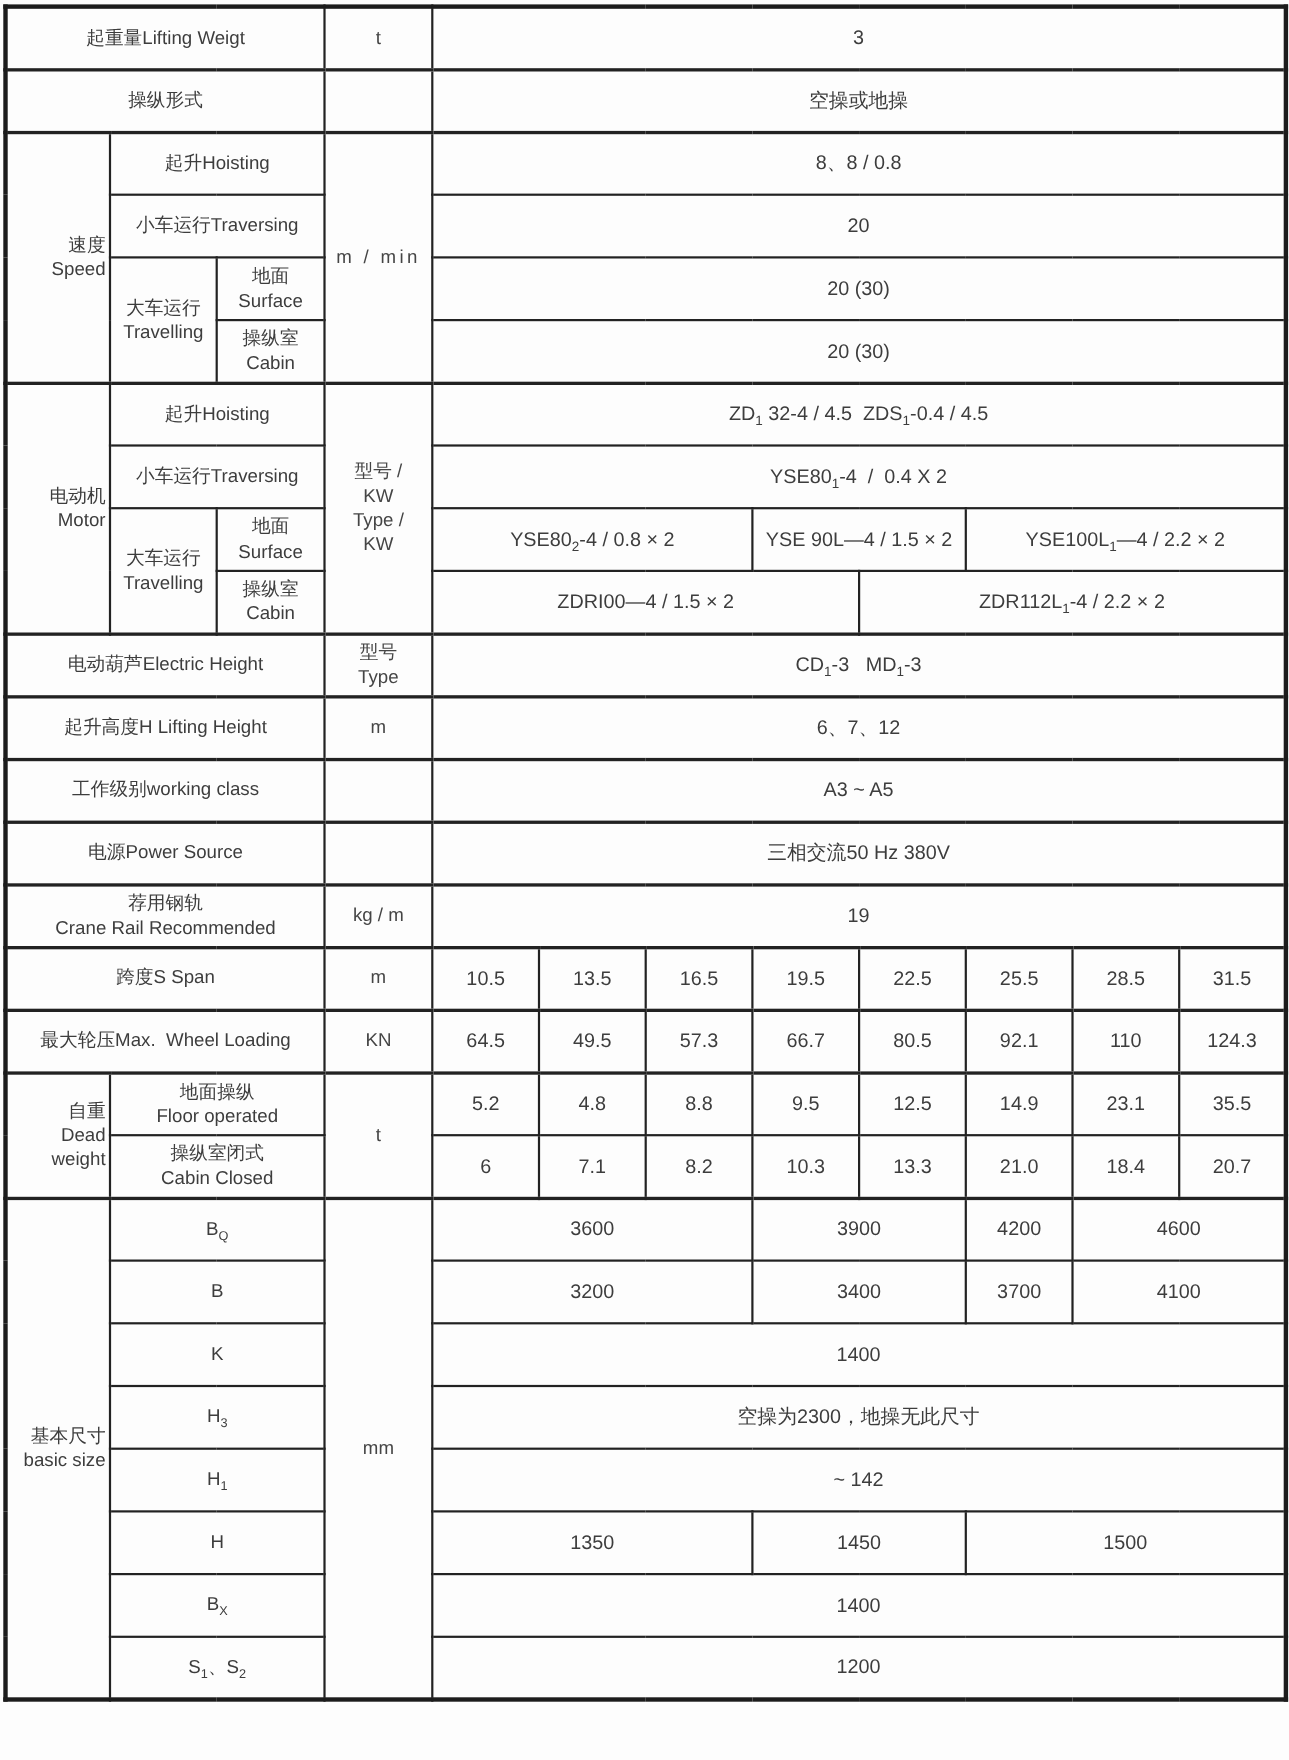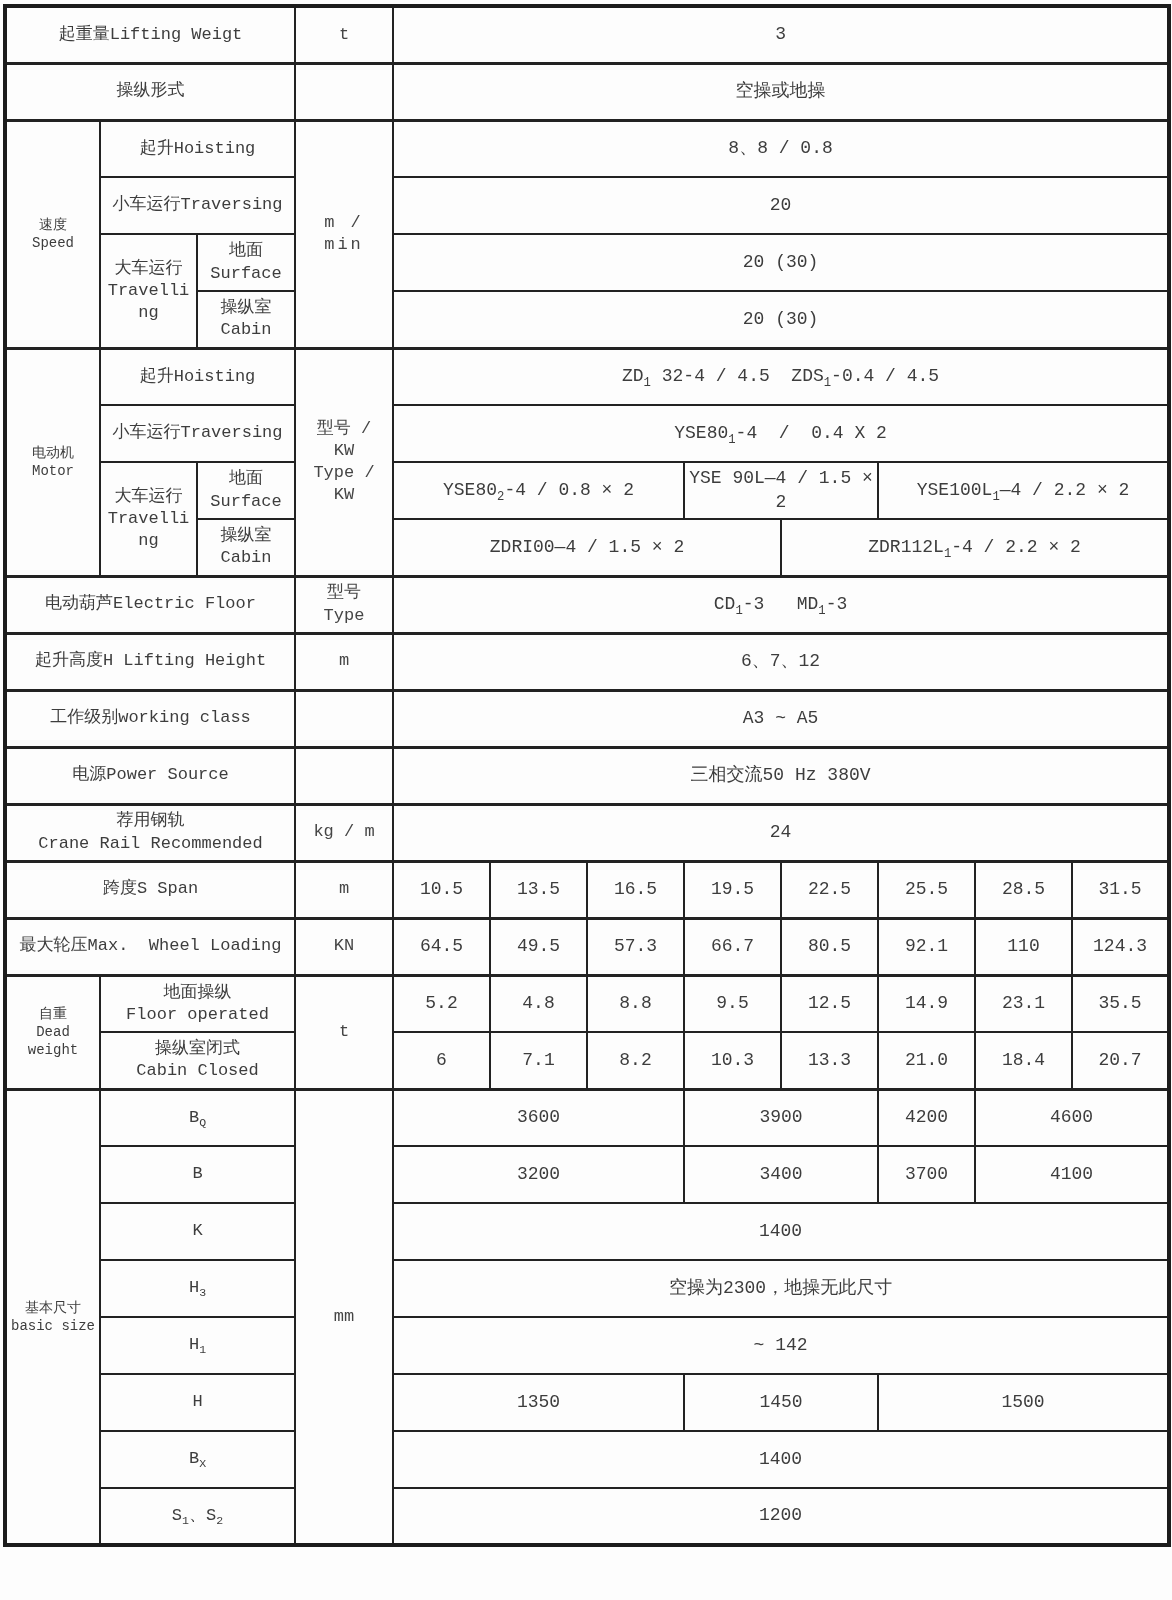--- a/index.html
+++ b/index.html
@@ -7,39 +7,38 @@
     width:1172px;height:1600px;
     background:#fdfdfd;
     font-family:"Liberation Sans","DejaVu Sans",sans-serif;
     color:#3d3d3d;
   }
   table.spec{
     border-collapse:collapse;
     table-layout:fixed;
     width:1165px;
     margin:4px 0 0 3px;
-    font-family:Liberation Mono, monospace;
   }
   table.spec{border:4px solid #1c1c1c;}
   td{
     border:2px solid #222;
     text-align:center;
     vertical-align:middle;
     font-size:17px;
     line-height:1.3;
     padding:2px 3px;
     overflow:hidden;
     word-break:break-word;
   }
   tr{height:57px;}
   tr.sec > td{border-top-width:3px;}
   td.val{font-size:18px;}
   td.unit{font-size:17px;color:#454545;}
   td.unit.ls{letter-spacing:3px;}
-  td.grp{font-size:14px;}
+  td.grp{font-size:17px;text-align:right;}
   sub{font-size:68%;line-height:0;}
 </style>
 </head>
 <body>
 
 <table class="spec">
   <colgroup>
     <col style="width:95px">
       <col style="width:97px">
       <col style="width:98px">
@@ -104,21 +103,21 @@
     <td colspan="2" class="val">YSE 90L—4 / 1.5 × 2</td>
     <td colspan="3" class="val">YSE100L<sub>1</sub>—4 / 2.2 × 2</td>
   </tr>
   <tr>
     <td>操纵室<br>Cabin</td>
     <td colspan="4" class="val">ZDRI00—4 / 1.5 × 2</td>
     <td colspan="4" class="val">ZDR112L<sub>1</sub>-4 / 2.2 × 2</td>
   </tr>
 
   <tr class="sec">
-    <td colspan="3">电动葫芦Electric Floor</td>
+    <td colspan="3">电动葫芦Electric Height</td>
     <td class="unit">型号<br>Type</td>
     <td colspan="8" class="val">CD<sub>1</sub>-3&nbsp;&nbsp; MD<sub>1</sub>-3</td>
   </tr>
 
   <tr class="sec">
     <td colspan="3">起升高度H Lifting Height</td>
     <td class="unit">m</td>
     <td colspan="8" class="val">6、7、12</td>
   </tr>
 
@@ -130,21 +129,21 @@
 
   <tr class="sec">
     <td colspan="3">电源Power Source</td>
     <td class="unit"></td>
     <td colspan="8" class="val">三相交流50 Hz 380V</td>
   </tr>
 
   <tr class="sec">
     <td colspan="3">荐用钢轨<br>Crane Rail Recommended</td>
     <td class="unit">kg / m</td>
-    <td colspan="8" class="val">24</td>
+    <td colspan="8" class="val">19</td>
   </tr>
 
   <tr class="sec">
     <td colspan="3">跨度S Span</td>
     <td class="unit">m</td>
     <td class="val">10.5</td>
     <td class="val">13.5</td>
     <td class="val">16.5</td>
     <td class="val">19.5</td>
     <td class="val">22.5</td>

